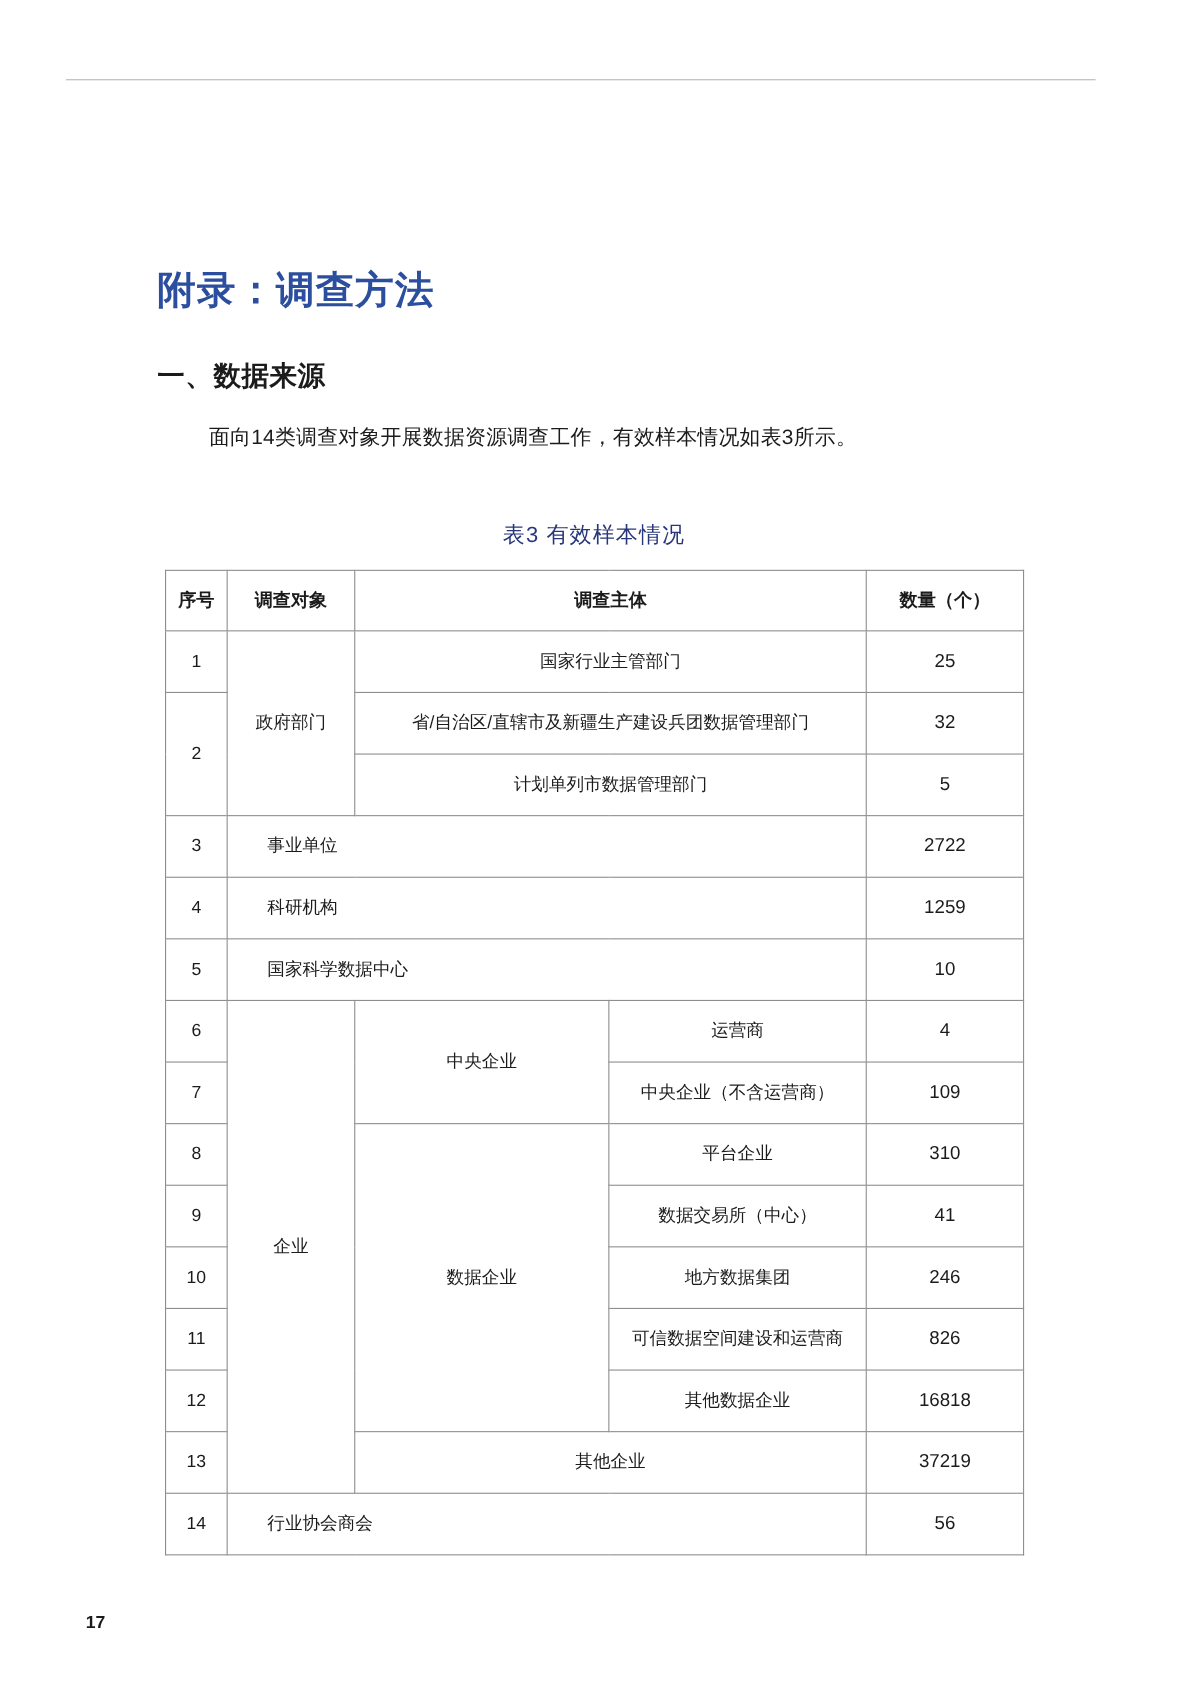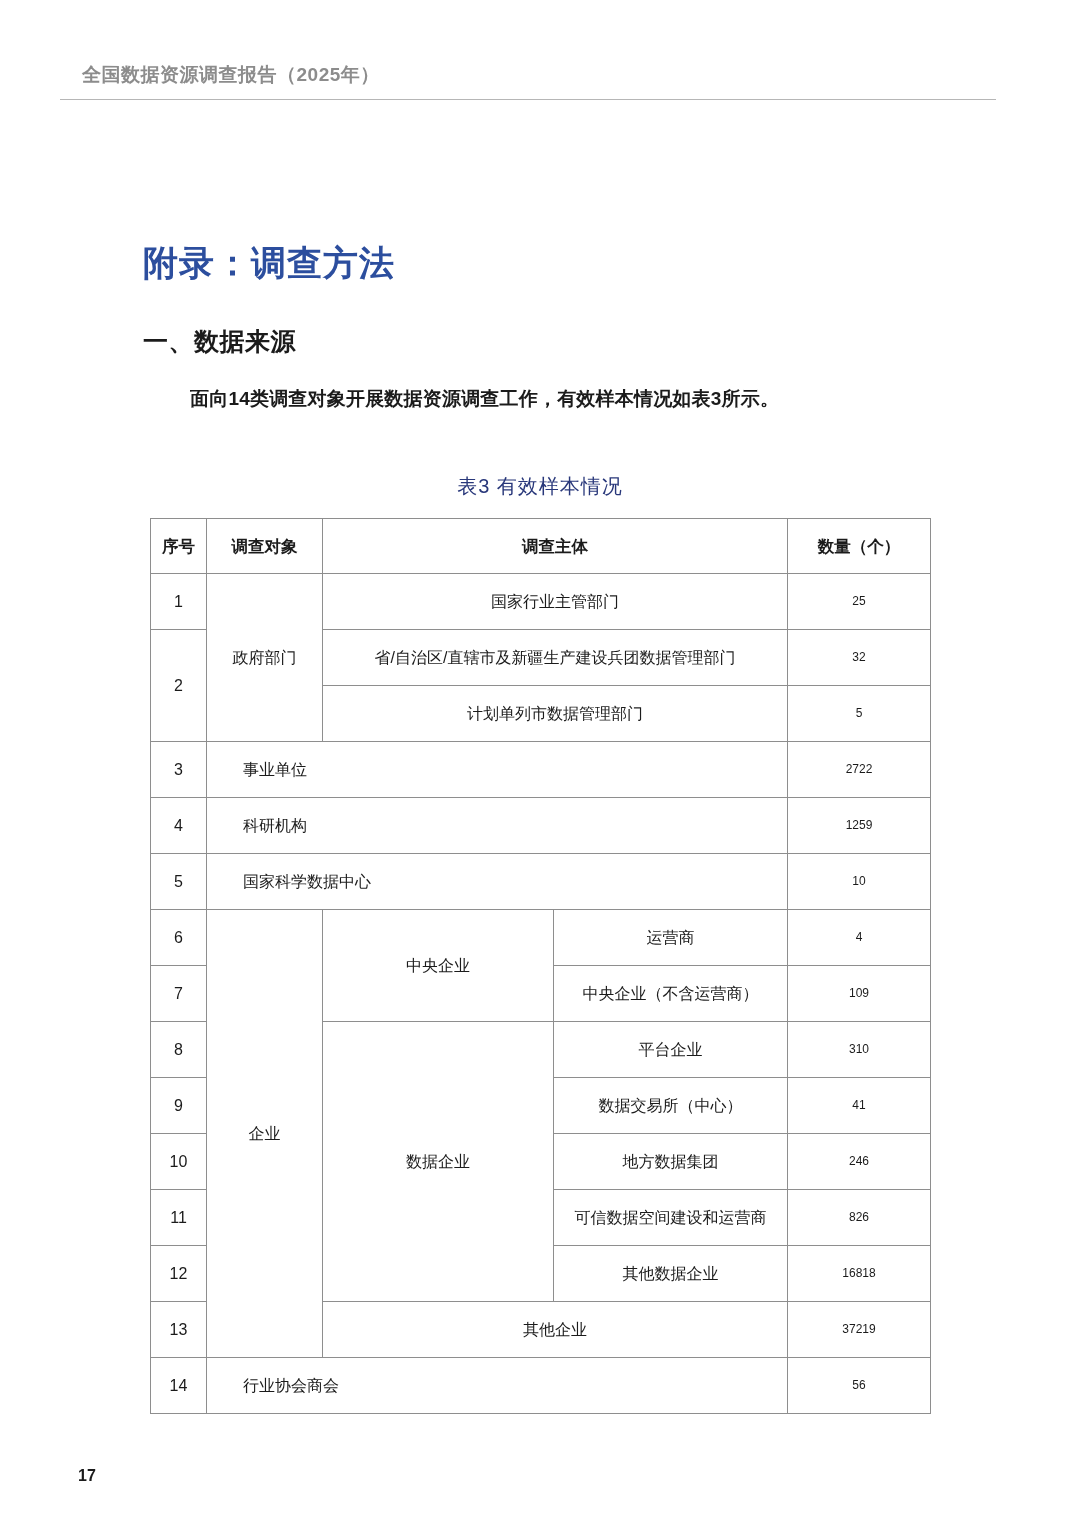--- a/index.html
+++ b/index.html
@@ -60,21 +60,20 @@
   }
   .body-paragraph {
     position: absolute;
     left: 190px;
     top: 383px;
     width: 760px;
     font-size: 19px;
     line-height: 1.7;
     color: #1b1b1b;
     letter-spacing: 0.2px;
-    font-weight: bold;
   }
 
   
   .table-caption {
     position: absolute;
     left: 150px;
     top: 473px;
     width: 780px;
     text-align: center;
     font-size: 20px;
@@ -113,37 +112,36 @@
   }
   td.left-align {
     text-align: left;
     padding-left: 36px;
   }
   .col-idx   { width: 56px; }
   .col-obj   { width: 116px; }
   .col-sub   { width: 231px; }
   .col-sub2  { width: 234px; }
   .col-qty   { width: 143px; }
-  .qty-cell  { font-size: 12px; }
+  .qty-cell  { font-size: 17px; }
 
   
   .page-number {
     position: absolute;
     left: 78px;
     top: 1467px;
     font-size: 16px;
     font-weight: bold;
     color: #1b1b1b;
   }
 </style>
 </head>
 <body>
 
 <div class="page-header">
-  <div class="header-text">全国数据资源调查报告（2025年）</div>
   <div class="header-rule"></div>
 </div>
 
 <div class="appendix-title">附录：调查方法</div>
 <div class="section-heading">一、数据来源</div>
 <div class="body-paragraph">面向14类调查对象开展数据资源调查工作，有效样本情况如表3所示。</div>
 
 <div class="table-caption">表3  有效样本情况</div>
 
 <table class="data-table">

